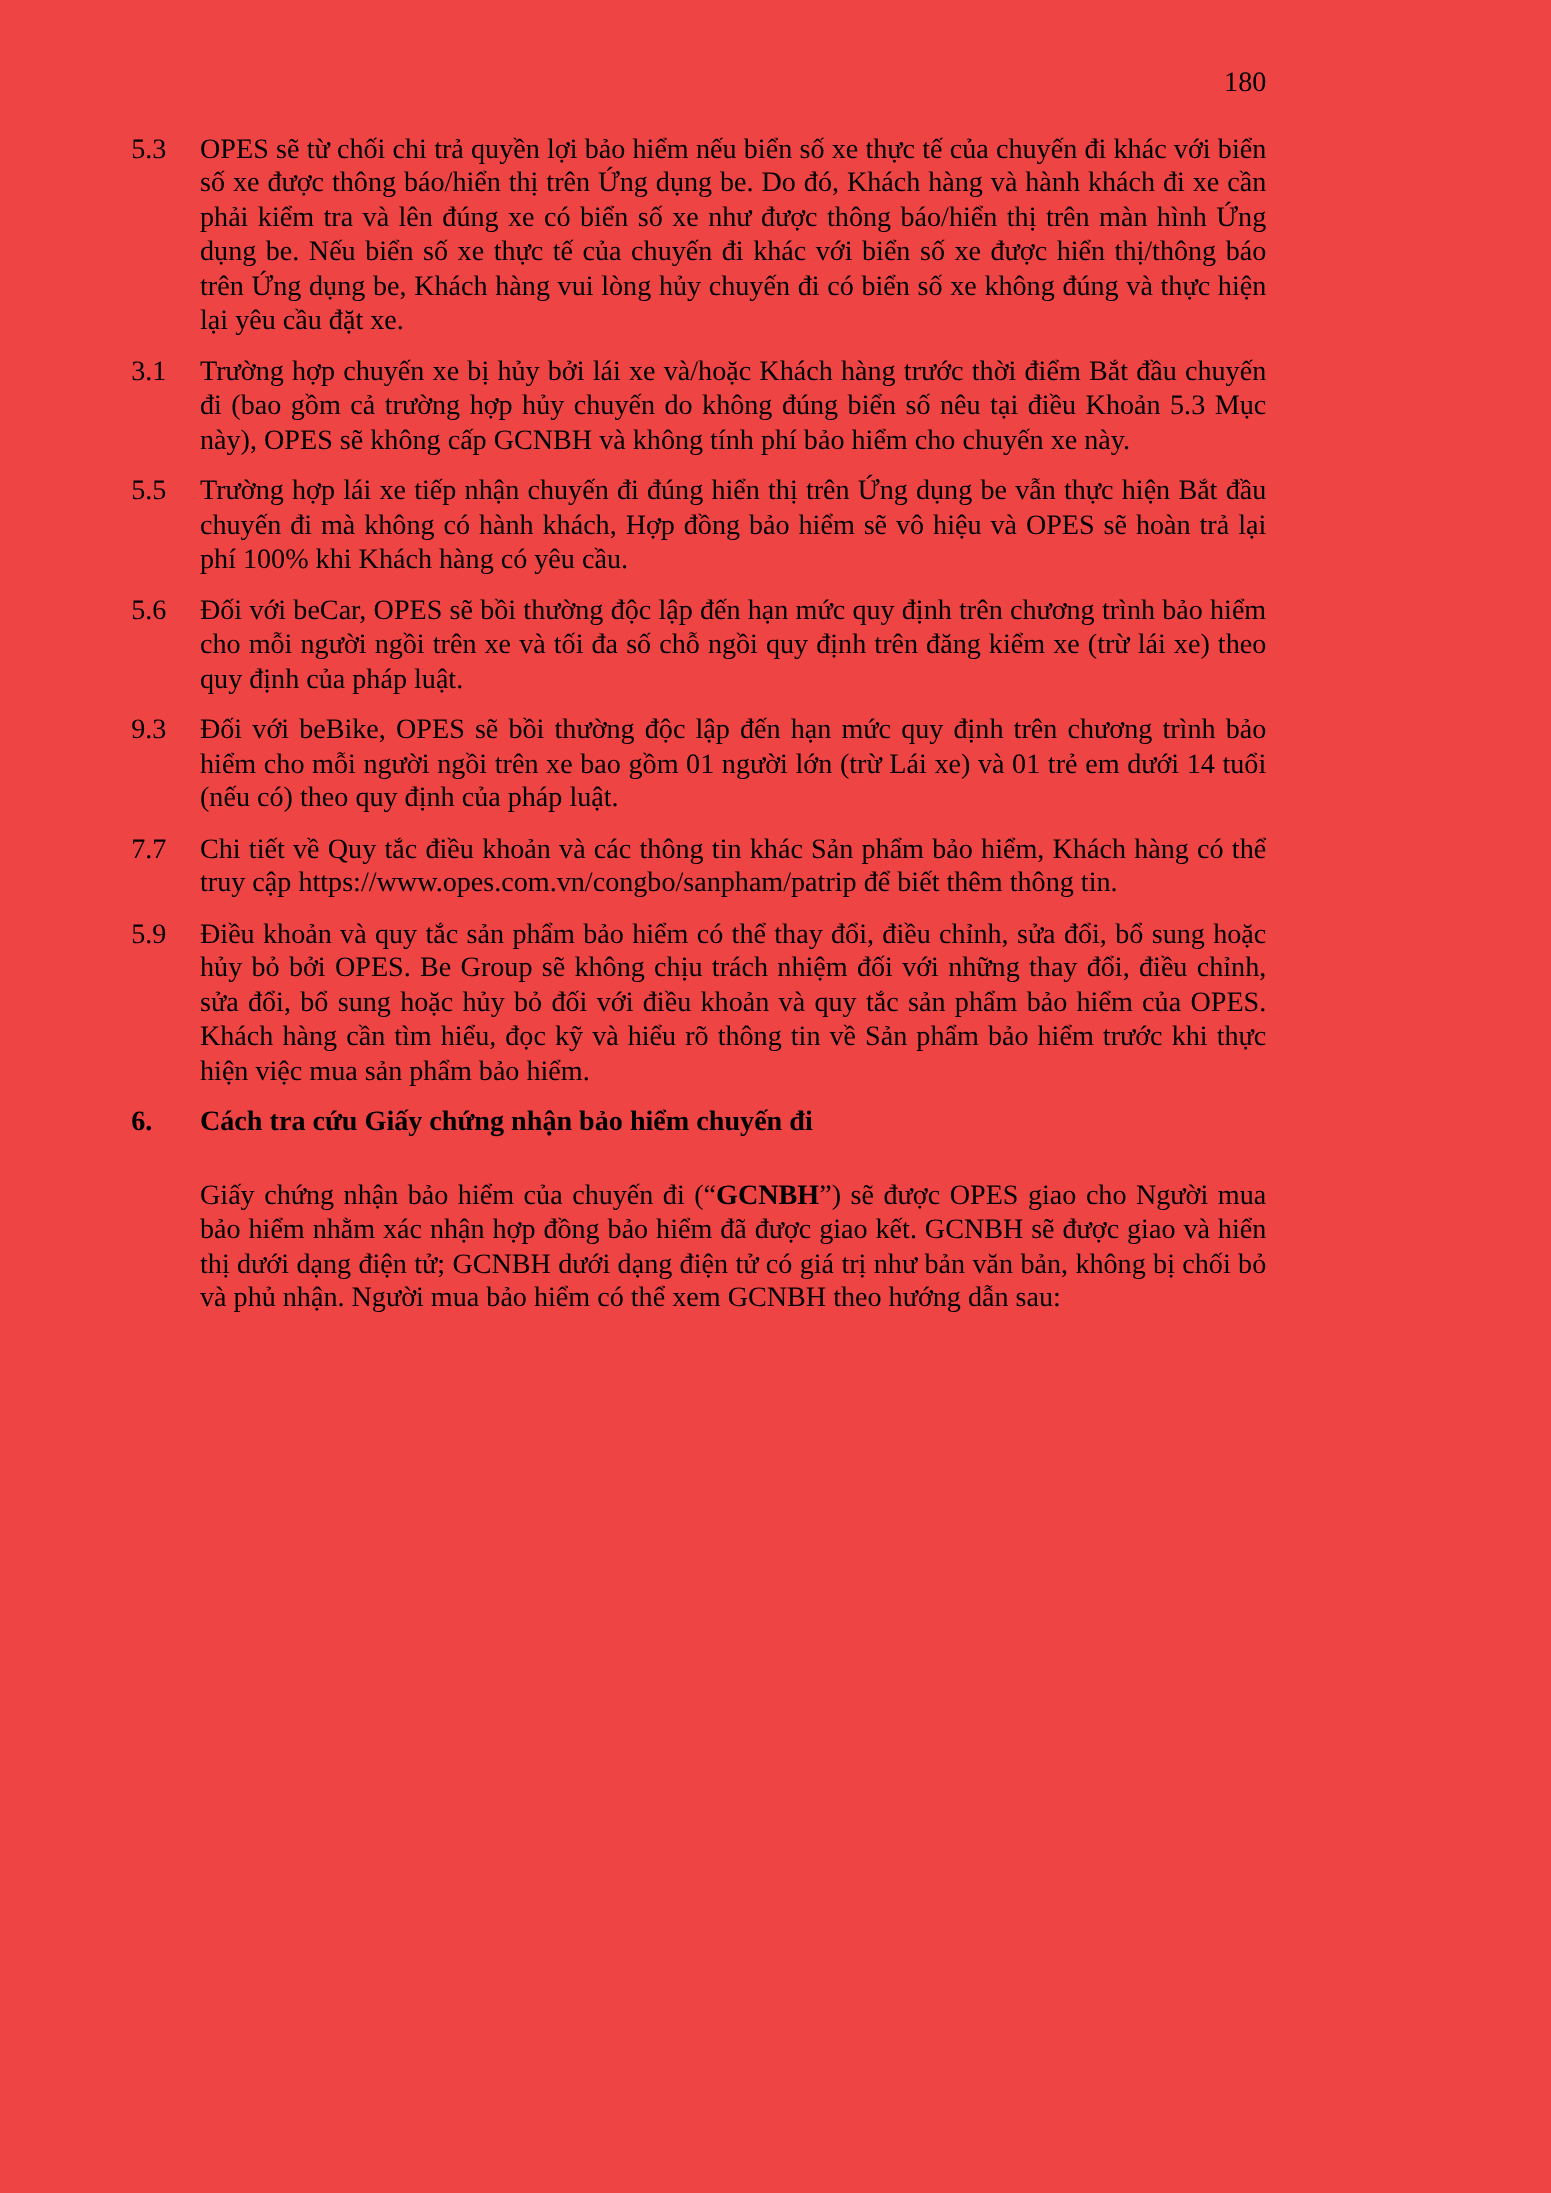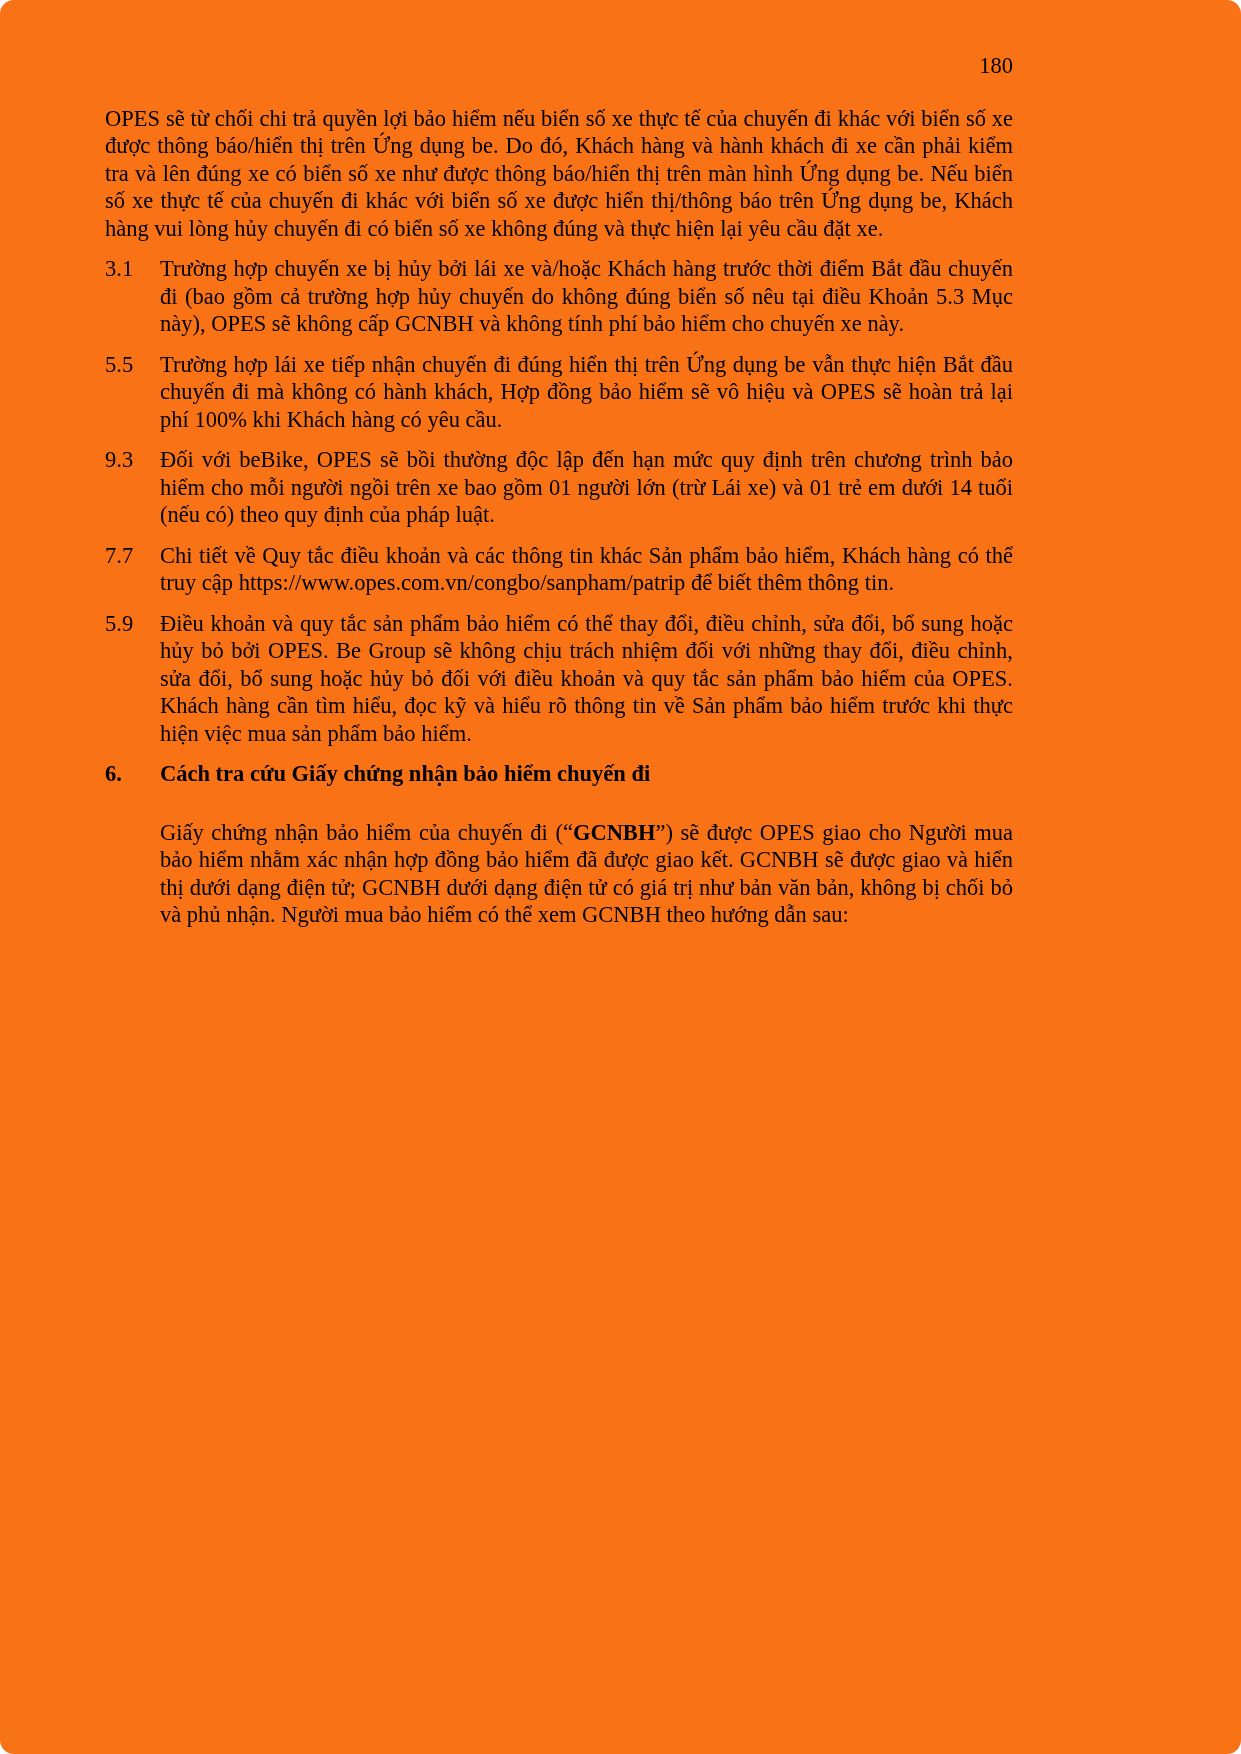--- a/index.html
+++ b/index.html
@@ -4,29 +4,28 @@
 <style>
   html, body {
     margin: 0;
     padding: 0;
     background: #ffffff;
   }
   .page {
     position: relative;
     width: 1241px;
     height: 1754px;
-    background: #f97316;
+    background: #ef4444;
     color: #000000;
     font-family: "Liberation Serif", "DejaVu Serif", serif;
     font-size: 22.5px;
     line-height: 27.5px;
     box-sizing: border-box;
     padding: 52px 228px 0 105px;
     overflow: hidden;
-    border-radius: 14px;
   }
   .page-number {
     text-align: right;
     margin-bottom: 25px;
   }
   .clause {
     display: flex;
     margin-bottom: 13px;
   }
   .clause .num {
@@ -60,33 +59,38 @@
 </style>
 </head>
 <body>
 
 <div class="page">
 
   <div class="page-number">180</div>
 
 
   <div class="clause">
+    <div class="num">5.3</div>
     <div class="body">OPES sẽ từ chối chi trả quyền lợi bảo hiểm nếu biển số xe thực tế của chuyến đi khác với biển số xe được thông báo/hiển thị trên Ứng dụng be. Do đó, Khách hàng và hành khách đi xe cần phải kiểm tra và lên đúng xe có biển số xe như được thông báo/hiển thị trên màn hình Ứng dụng be. Nếu biển số xe thực tế của chuyến đi khác với biển số xe được hiển thị/thông báo trên Ứng dụng be, Khách hàng vui lòng hủy chuyến đi có biển số xe không đúng và thực hiện lại yêu cầu đặt xe.</div>
   </div>
 
   <div class="clause">
     <div class="num">3.1</div>
     <div class="body">Trường hợp chuyến xe bị hủy bởi lái xe và/hoặc Khách hàng trước thời điểm Bắt đầu chuyến đi (bao gồm cả trường hợp hủy chuyến do không đúng biển số nêu tại điều Khoản 5.3 Mục này), OPES sẽ không cấp GCNBH và không tính phí bảo hiểm cho chuyến xe này.</div>
   </div>
 
   <div class="clause">
     <div class="num">5.5</div>
     <div class="body">Trường hợp lái xe tiếp nhận chuyến đi đúng hiển thị trên Ứng dụng be vẫn thực hiện Bắt đầu chuyến đi mà không có hành khách, Hợp đồng bảo hiểm sẽ vô hiệu và OPES sẽ hoàn trả lại phí 100% khi Khách hàng có yêu cầu.</div>
   </div>
 
+  <div class="clause">
+    <div class="num">5.6</div>
+    <div class="body">Đối với beCar, OPES sẽ bồi thường độc lập đến hạn mức quy định trên chương trình bảo hiểm cho mỗi người ngồi trên xe và tối đa số chỗ ngồi quy định trên đăng kiểm xe (trừ lái xe) theo quy định của pháp luật.</div>
+  </div>
 
   <div class="clause">
     <div class="num">9.3</div>
     <div class="body">Đối với beBike, OPES sẽ bồi thường độc lập đến hạn mức quy định trên chương trình bảo hiểm cho mỗi người ngồi trên xe bao gồm 01 người lớn (trừ Lái xe) và 01 trẻ em dưới 14 tuổi (nếu có) theo quy định của pháp luật.</div>
   </div>
 
   <div class="clause">
     <div class="num">7.7</div>
     <div class="body"><span>Chi tiết về Quy tắc điều khoản và các thông tin khác Sản phẩm bảo hiểm, Khách hàng có thể truy cập </span><a class="link">https://www.opes.com.vn/congbo/sanpham/patrip</a><span> để biết thêm thông tin.</span></div>
   </div>

